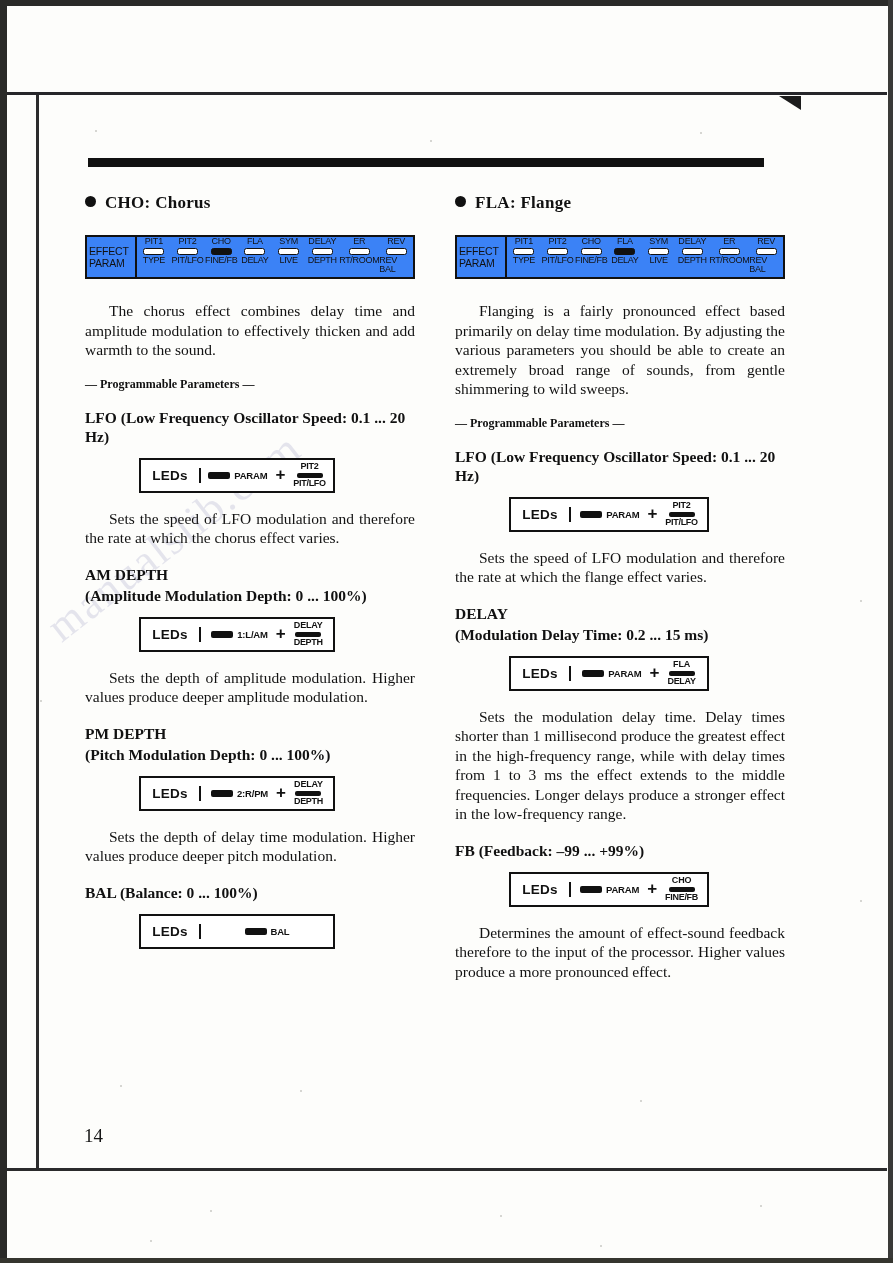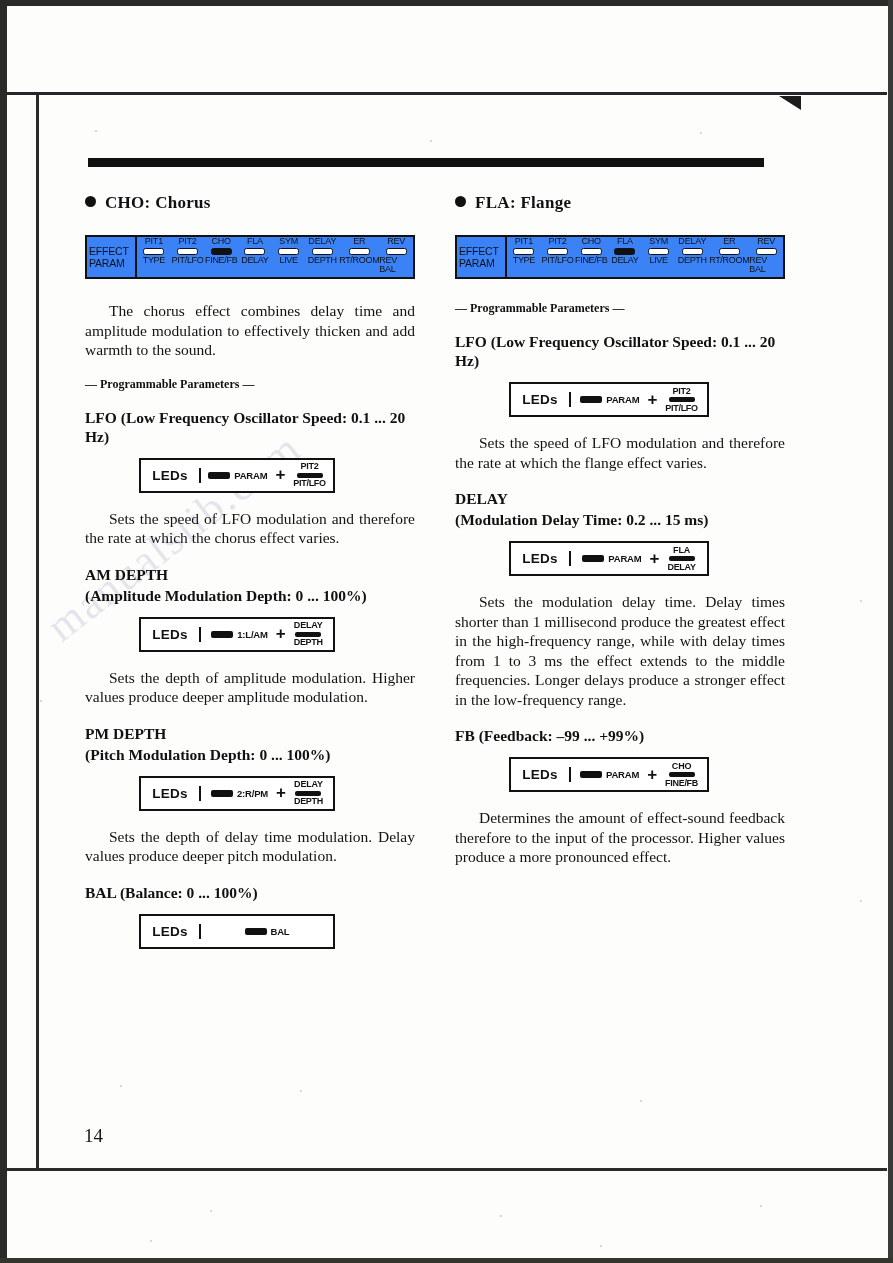--- a/index.html
+++ b/index.html
@@ -352,21 +352,21 @@
                 <span class="txt">2:R/PM</span>
               </div>
               <span class="plus">+</span>
               <div class="stack">
                 <span class="t">DELAY</span>
                 <span class="bar"></span>
                 <span class="b">DEPTH</span>
               </div>
             </div>
           </div>
-          <p class="body">Sets the depth of delay time modulation. Delay values produce deeper pitch modulation.</p>
+          <p class="body">Sets the depth of delay time modulation. Higher values produce deeper pitch modulation.</p>
         </div>
         <div>
           <h4 class="param-head last">BAL (Balance: 0 ... 100%)</h4>
           <div class="led-box w1">
             <div class="led-label">LEDs</div>
             <div class="led-body">
               <div class="led-item">
                 <span class="bar"></span>
                 <span class="txt">BAL</span>
               </div>
@@ -424,20 +424,21 @@
             <div class="cell-bot">RT/ROOM</div>
           </div>
           <div class="strip-cell">
             <div class="cell-top">REV</div>
             <div class="cell-led"></div>
             <div class="cell-bot">REV BAL</div>
           </div>
         </div>
     </div>
 
+    <p class="body">Flanging is a fairly pronounced effect based primarily on delay time modulation. By adjusting the various parameters you should be able to create an extremely broad range of sounds, from gentle shimmering to wild sweeps.</p>
 
     <h3 class="prog-head">— Programmable Parameters —</h3>
 
     <div>
         <div>
           <h4 class="param-head last">LFO (Low Frequency Oscillator Speed: 0.1 ... 20 Hz)</h4>
           <div class="led-box w2">
             <div class="led-label">LEDs</div>
             <div class="led-body">
               <div class="led-item">

